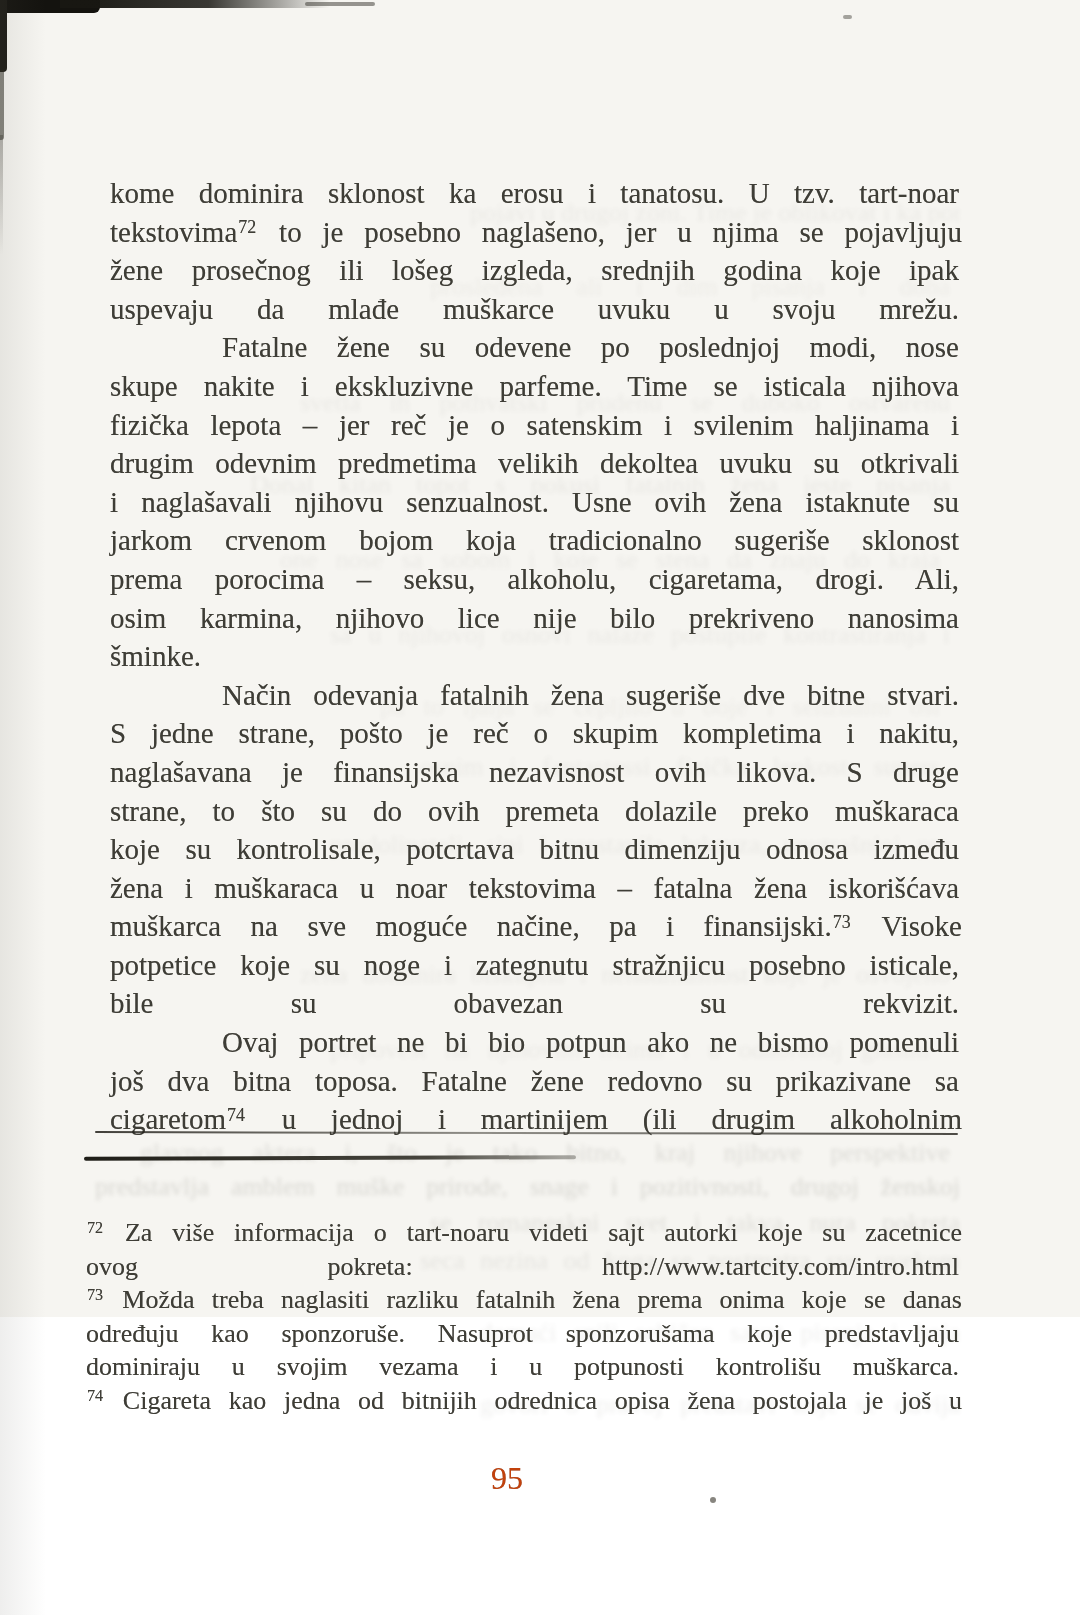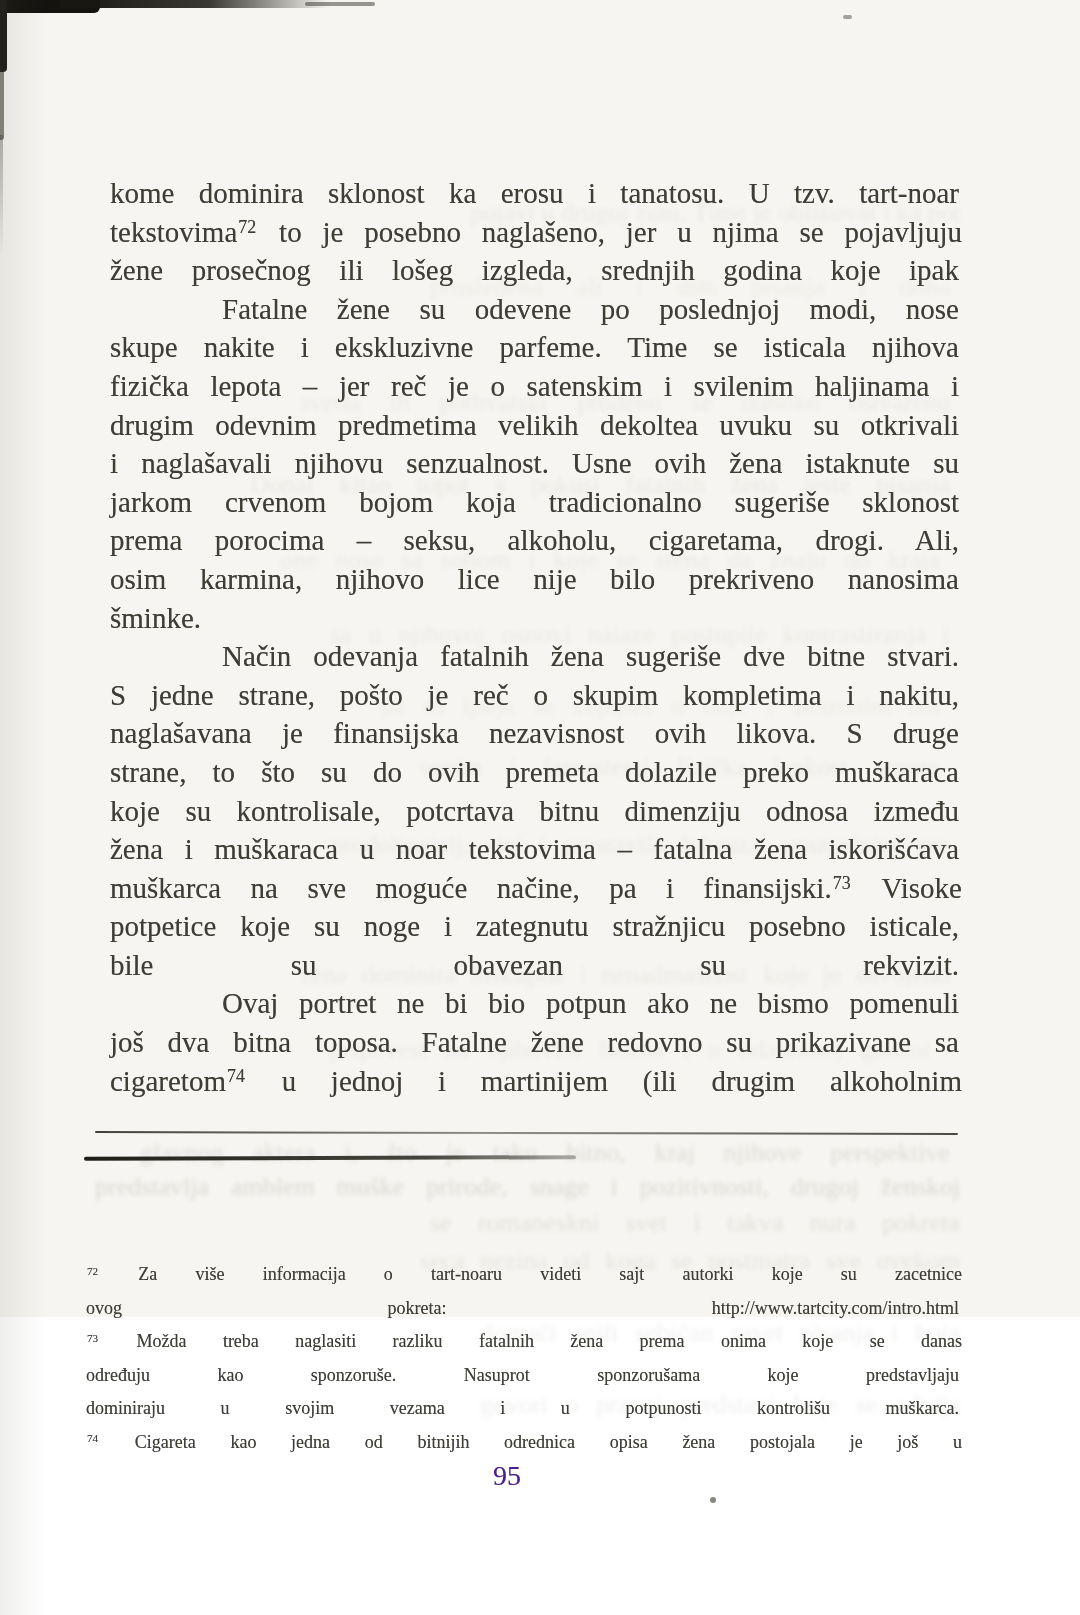--- a/index.html
+++ b/index.html
@@ -38,31 +38,31 @@
   }
   #footnote-rule {
     left: 84px; top: 1156px; width: 492px; height: 4px;
     background: linear-gradient(90deg, #1f1e18, rgba(40,38,30,0.85) 70%, rgba(40,38,30,0.35));
     border-radius: 2px; transform: rotate(-0.2deg);
   }
   
   .textcol { position: absolute; color: #3e3d36; text-shadow: 0 0 0.5px rgba(62,61,54,0.55); }
   #main-text { left: 110px; top: 174px; width: 852px; font-size: 29px; }
   #main-text .line { line-height: 38.6px; height: 38.6px; text-align: justify; text-align-last: justify; }
-  #footnotes { left: 86px; top: 1258px; width: 876px; font-size: 18px; }
+  #footnotes { left: 86px; top: 1216px; width: 876px; font-size: 26px; }
   #footnotes .line { line-height: 33.5px; height: 33.5px; text-align: justify; text-align-last: justify; }
   .line.last { text-align-last: left; }
   .line.indent { padding-left: 112px; }
   sup.fn-ref {
     font-size: 0.62em; line-height: 0; vertical-align: baseline;
     position: relative; top: -0.48em; margin: 0 2px 0 1px;
   }
   #page-number-wrap {
     position: absolute; left: 447px; top: 1460px; width: 120px;
-    text-align: center; font-size: 28px; color: #4c1d95;
+    text-align: center; font-size: 32px; color: #c2410c;
     text-shadow: 0 0 0.5px rgba(69,68,60,0.5);
   }
   
   #ghosts { position: absolute; left: 0; top: 0; width: 1080px; height: 1615px; pointer-events: none; }
   .ghost {
     position: absolute; color: #56544a; filter: blur(2px);
     font-size: 26px; white-space: nowrap; overflow: hidden;
     text-align: justify; text-align-last: justify;
   }
 </style>
@@ -98,20 +98,21 @@
   <div class="art" id="left-edge-2"></div>
   <div class="art" id="left-edge-3"></div>
   <div class="art" id="left-vignette"></div>
   <div class="art" id="top-speck"></div>
   <div class="art" id="bottom-dot"></div>
 
   <div class="textcol" id="main-text">
       <div class="line"><span>kome dominira sklonost ka erosu i tanatosu. U tzv. tart-noar</span><sup class="fn-ref"></sup><span></span></div>
       <div class="line"><span>tekstovima</span><sup class="fn-ref">72</sup><span> to je posebno naglašeno, jer u njima se pojavljuju</span></div>
       <div class="line"><span>žene prosečnog ili lošeg izgleda, srednjih godina koje ipak</span><sup class="fn-ref"></sup><span></span></div>
+      <div class="line last"><span>uspevaju da mlađe muškarce uvuku u svoju mrežu.</span><sup class="fn-ref"></sup><span></span></div>
       <div class="line indent"><span>Fatalne žene su odevene po poslednjoj modi, nose</span><sup class="fn-ref"></sup><span></span></div>
       <div class="line"><span>skupe nakite i ekskluzivne parfeme. Time se isticala njihova</span><sup class="fn-ref"></sup><span></span></div>
       <div class="line"><span>fizička lepota – jer reč je o satenskim i svilenim haljinama i</span><sup class="fn-ref"></sup><span></span></div>
       <div class="line"><span>drugim odevnim predmetima velikih dekoltea uvuku su otkrivali</span><sup class="fn-ref"></sup><span></span></div>
       <div class="line"><span>i naglašavali njihovu senzualnost. Usne ovih žena istaknute su</span><sup class="fn-ref"></sup><span></span></div>
       <div class="line"><span>jarkom crvenom bojom koja tradicionalno sugeriše sklonost</span><sup class="fn-ref"></sup><span></span></div>
       <div class="line"><span>prema porocima – seksu, alkoholu, cigaretama, drogi. Ali,</span><sup class="fn-ref"></sup><span></span></div>
       <div class="line"><span>osim karmina, njihovo lice nije bilo prekriveno nanosima</span><sup class="fn-ref"></sup><span></span></div>
       <div class="line last"><span>šminke.</span><sup class="fn-ref"></sup><span></span></div>
       <div class="line indent"><span>Način odevanja fatalnih žena sugeriše dve bitne stvari.</span><sup class="fn-ref"></sup><span></span></div>

